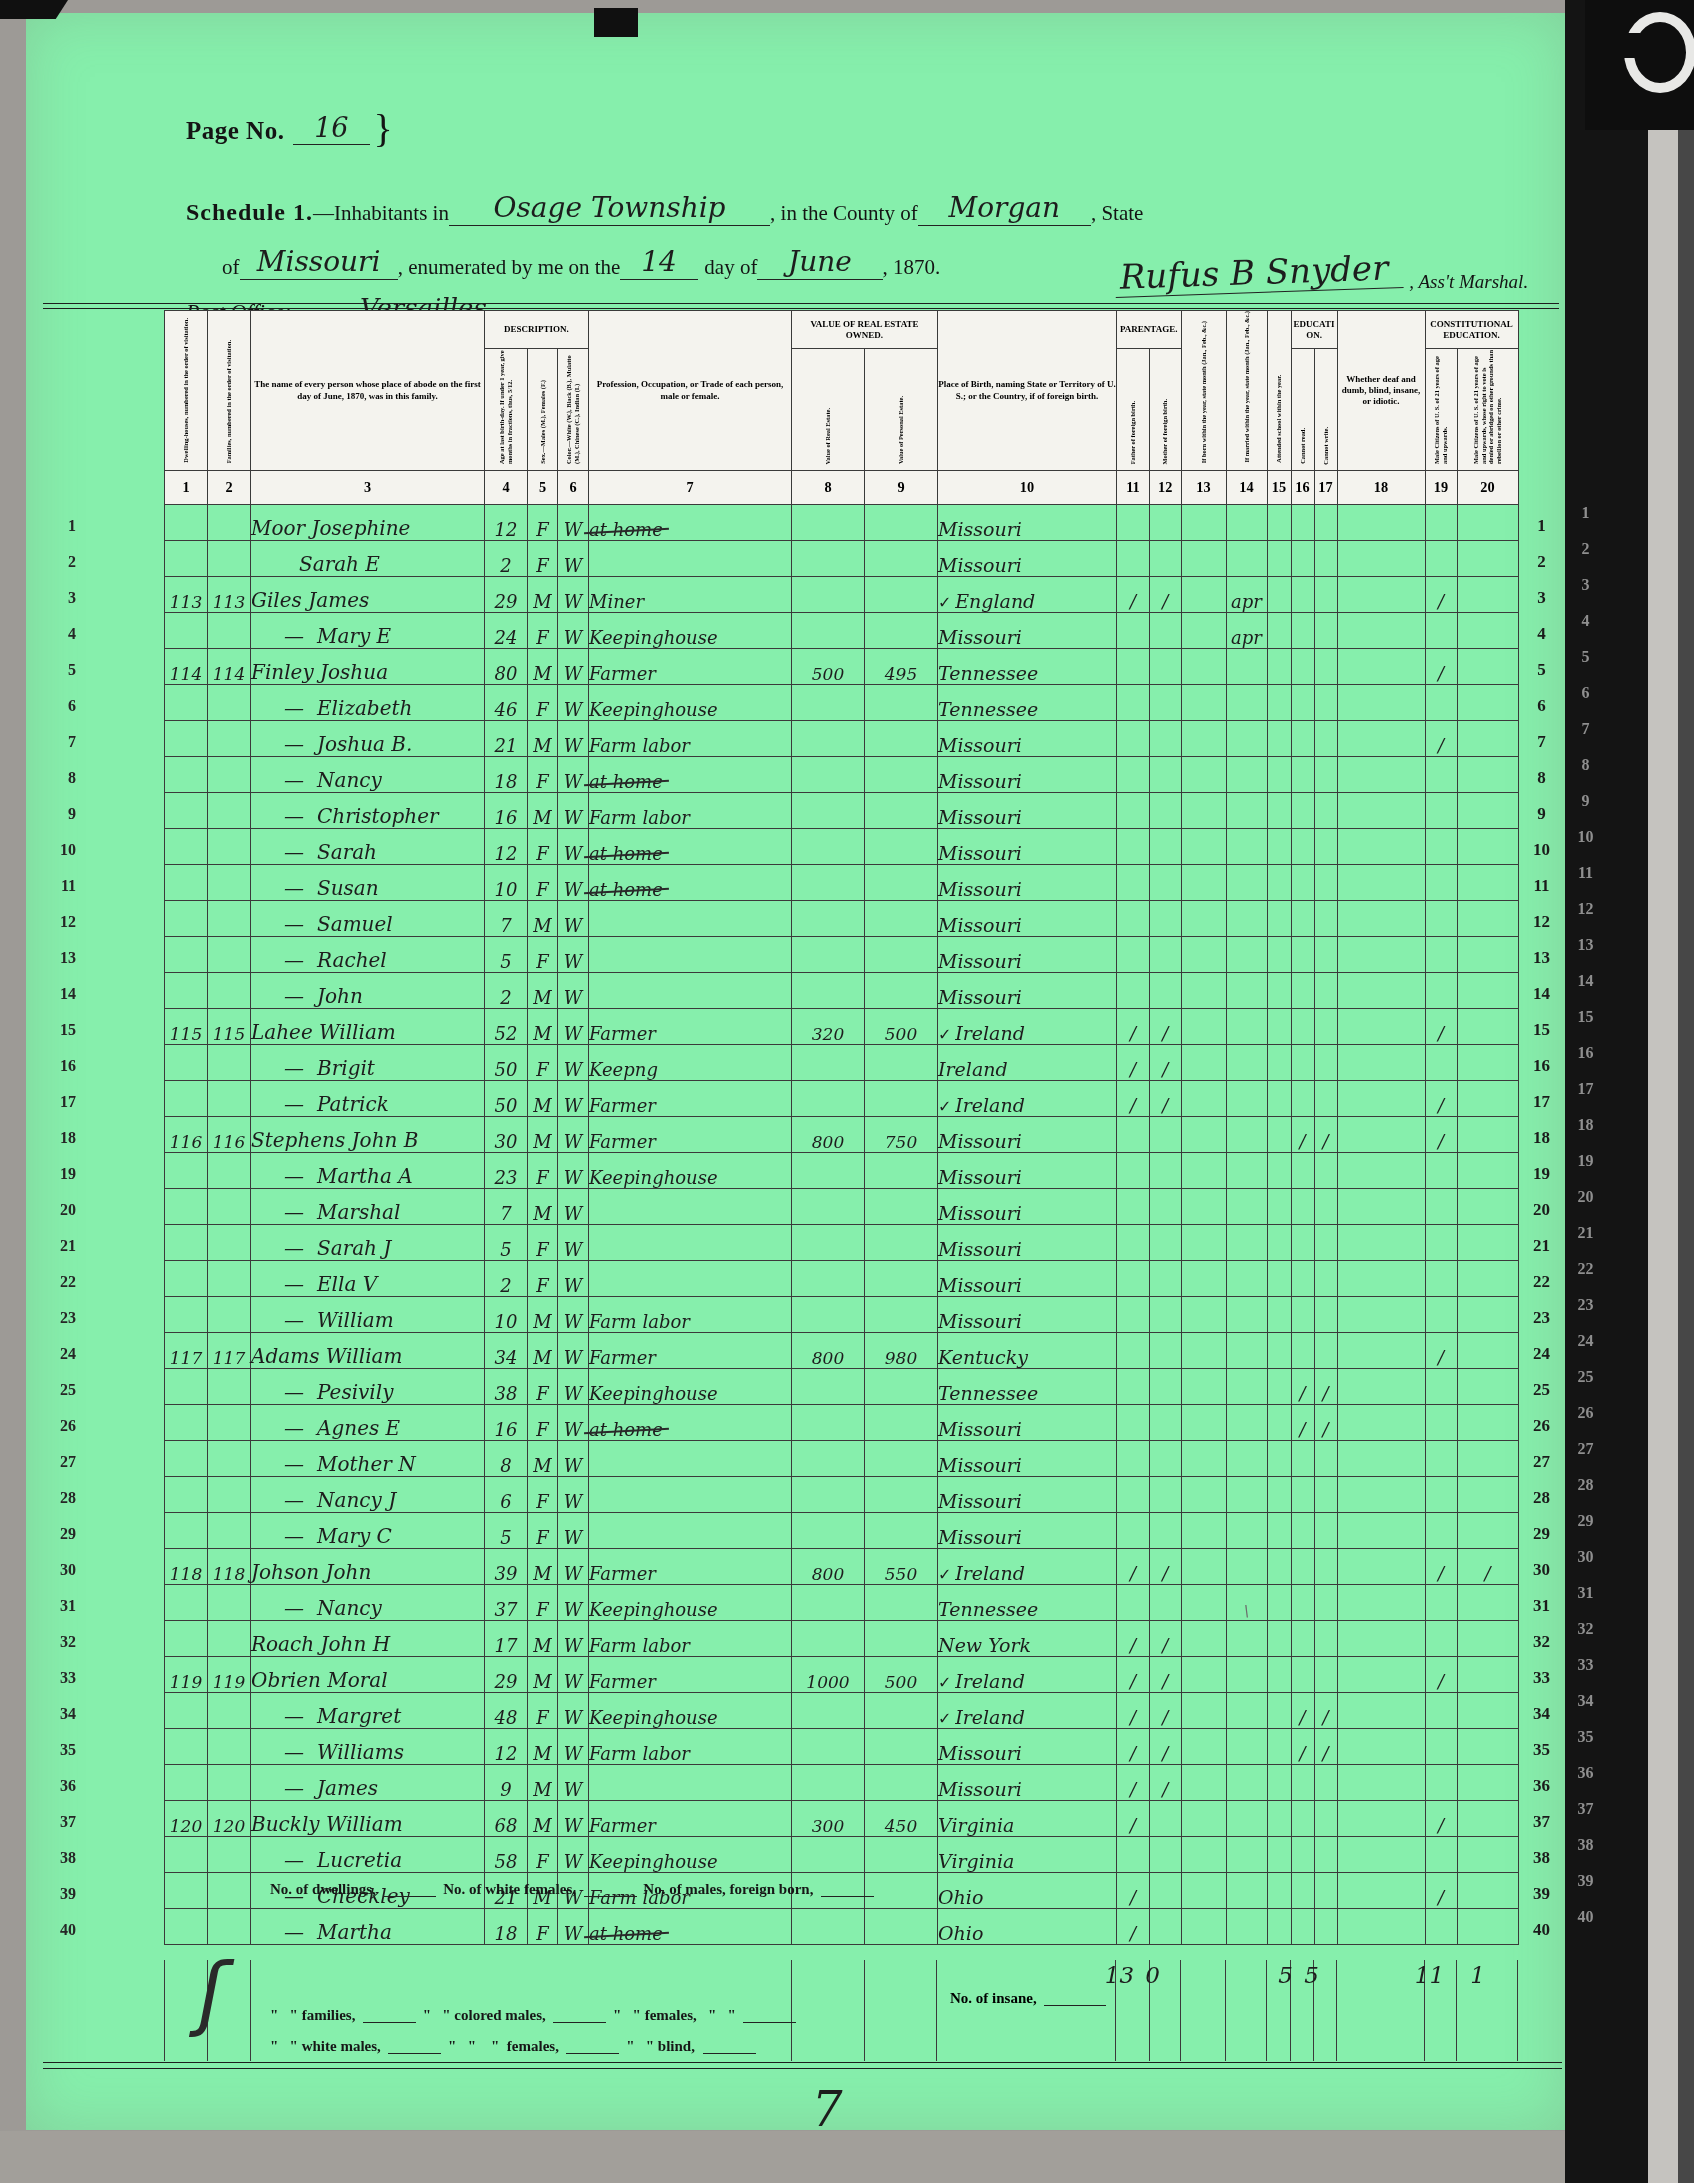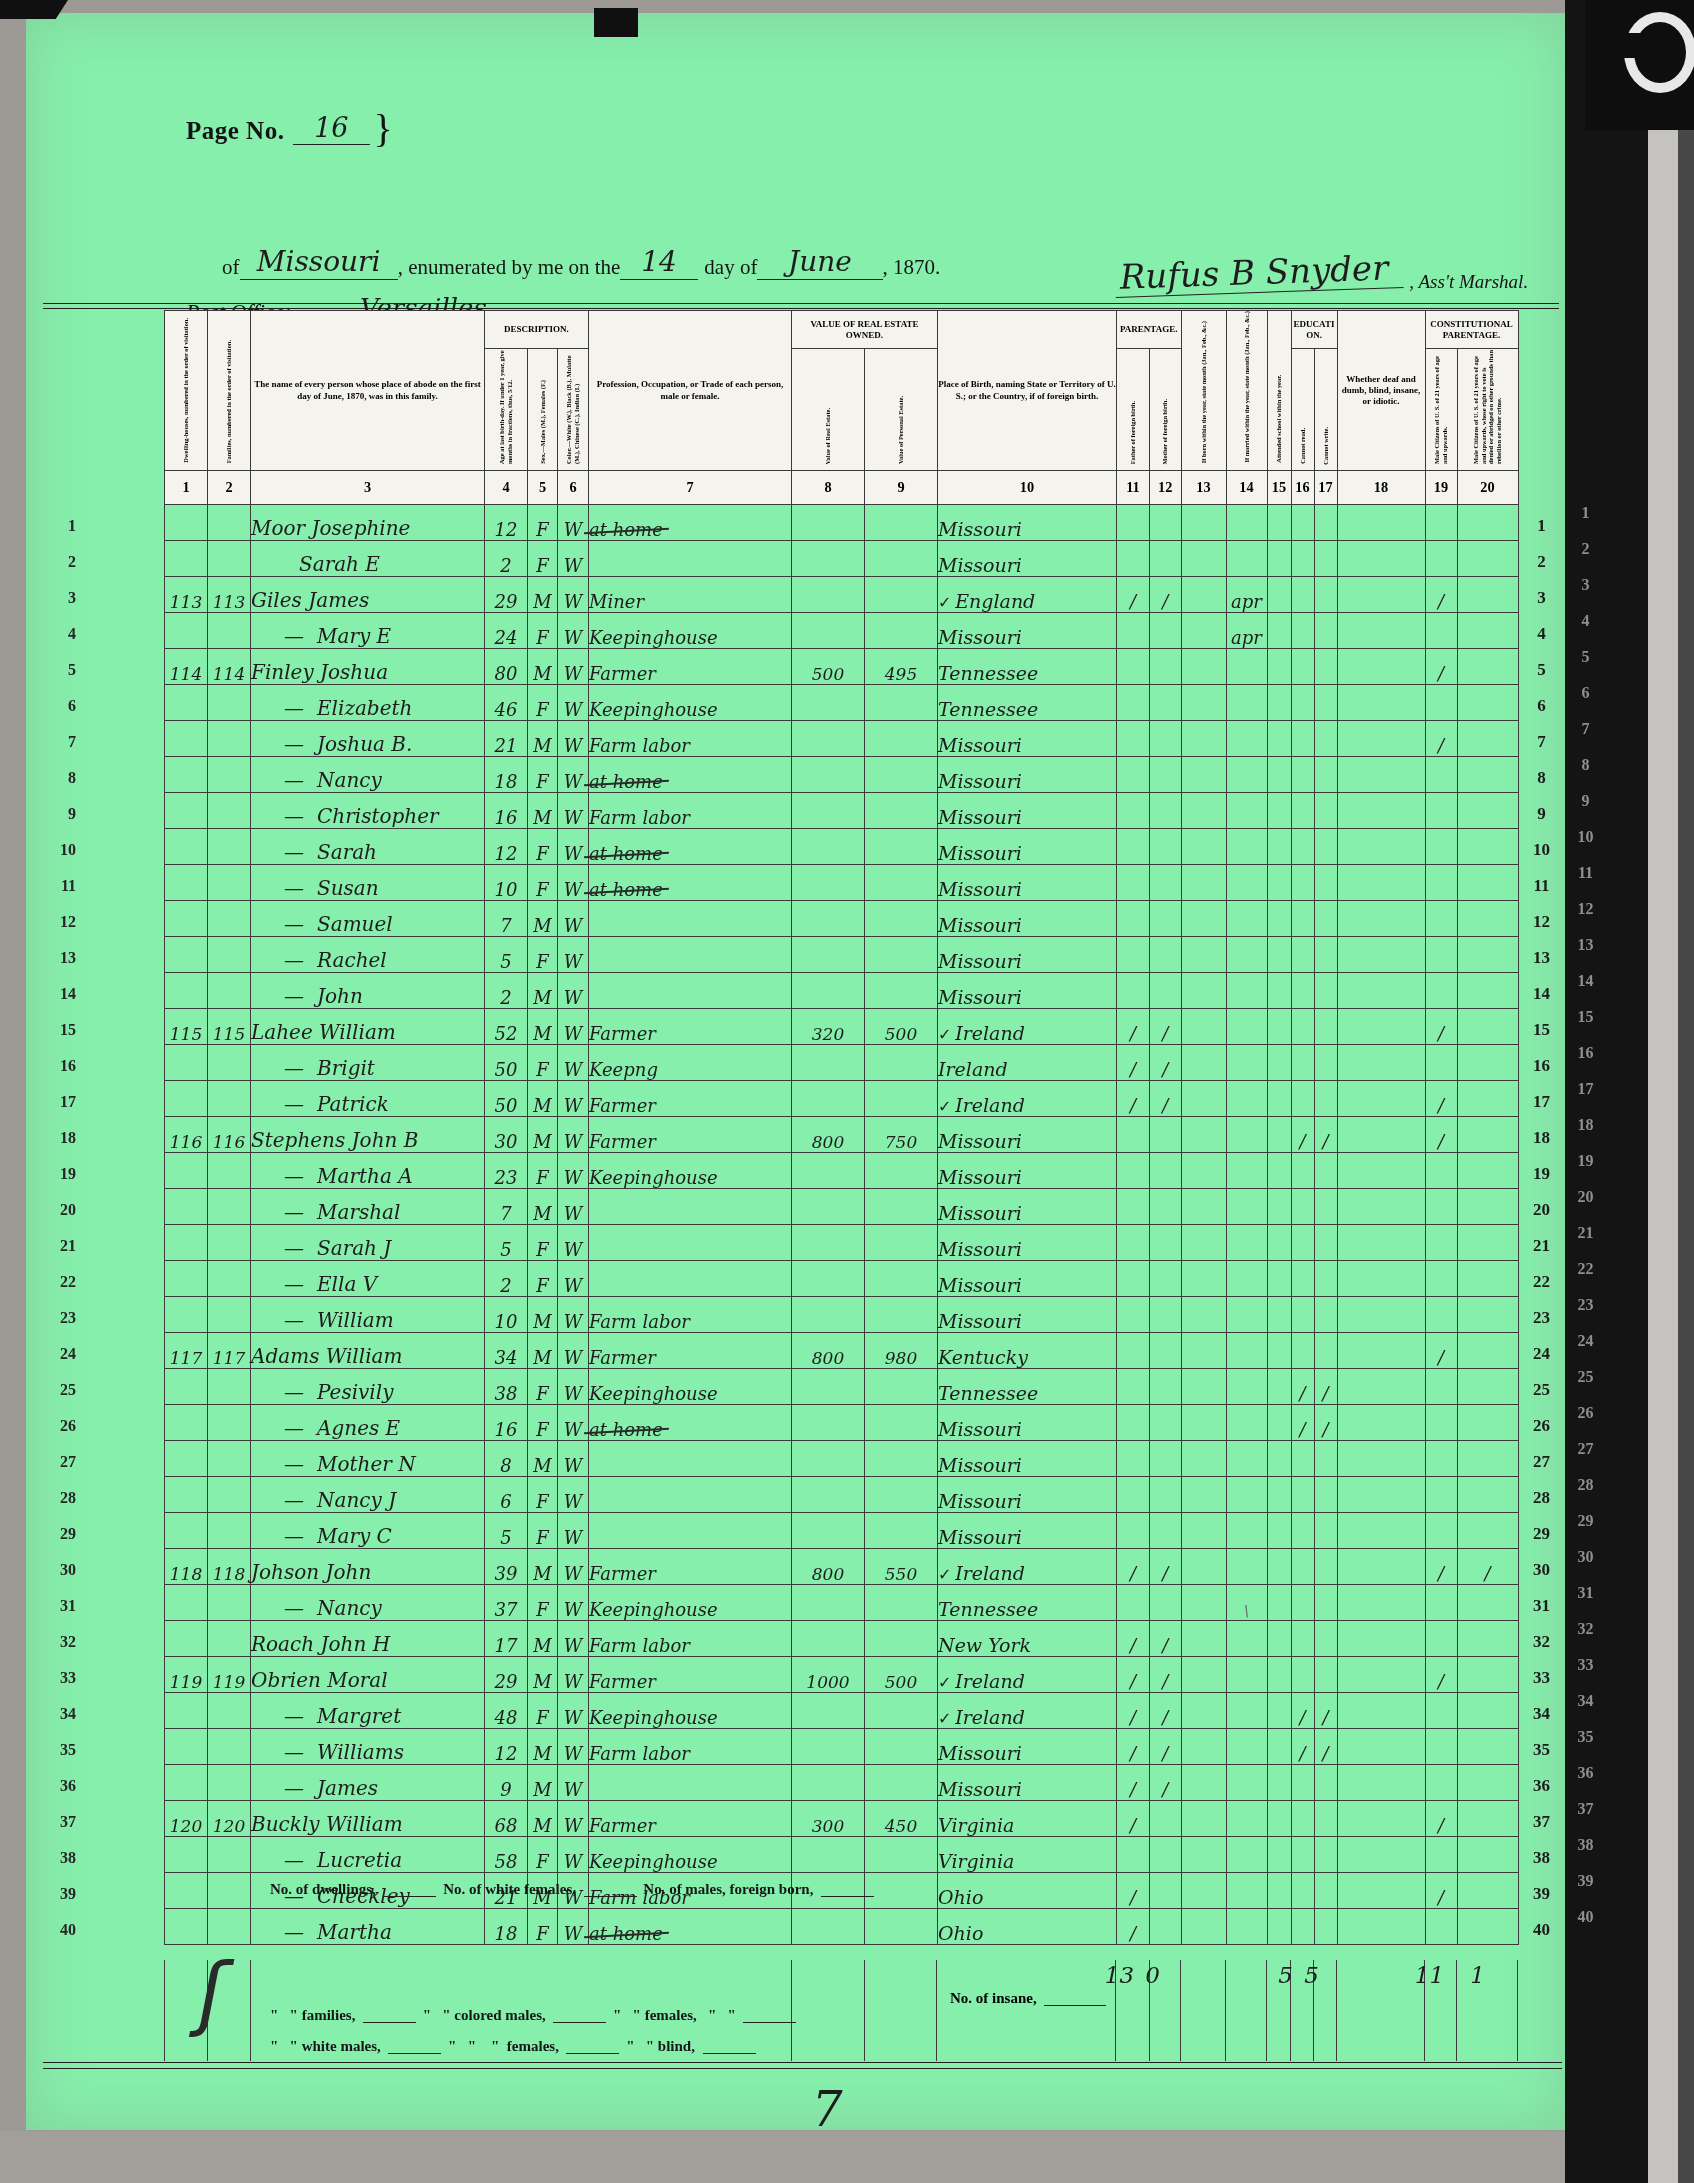--- a/index.html
+++ b/index.html
@@ -92,20 +92,28 @@
 <body>
 
 <div class="paper">
 
   <div class="pageno-row">
     <span class="pageno-label printed">Page No.</span>
     <span class="pageno-val hw">16</span>
     <span class="brace printed">}</span>
   </div>
 
+  <div class="sched">
+    <span class="t1 printed">Schedule 1.</span>
+    <span class="t2 printed">—Inhabitants in</span>
+    <span class="uline hw hw-big" style="min-width:306px">Osage Township</span>
+    <span class="t2 printed">, in the County of</span>
+    <span class="uline hw hw-big" style="min-width:158px">Morgan</span>
+    <span class="t2 printed">, State</span>
+  </div>
   <div class="sched2">
     <span class="printed">of</span>
     <span class="uline hw hw-big" style="min-width:143px">Missouri</span>
     <span class="printed">, enumerated by me on the</span>
     <span class="uline hw hw-big" style="min-width:62px">14</span>
     <span class="printed" style="margin-left:6.7px">day of</span>
     <span class="uline hw hw-big" style="min-width:110px">June</span>
     <span class="printed">, 1870.</span>
   </div>
 
@@ -150,21 +158,21 @@
         <th colspan="3">DESCRIPTION.</th>
         <th rowspan="2" class="blockhead">Profession, Occupation, or Trade of each person, male or female.</th>
         <th colspan="2">VALUE OF REAL ESTATE OWNED.</th>
         <th rowspan="2" class="blockhead smallblock">Place of Birth, naming State or Territory of U. S.; or the Country, if of foreign birth.</th>
         <th colspan="2">PARENTAGE.</th>
         <th rowspan="2" class="vtall"><span class="vtxt">If born within the year, state month (Jan., Feb., &amp;c.)</span></th>
         <th rowspan="2" class="vtall"><span class="vtxt">If married within the year, state month (Jan., Feb., &amp;c.)</span></th>
         <th rowspan="2" class="vtall"><span class="vtxt">Attended school within the year.</span></th>
         <th colspan="2" class="g-edu">EDUCATION.</th>
         <th rowspan="2" class="blockhead smallblock">Whether deaf and dumb, blind, insane, or idiotic.</th>
-        <th colspan="2" class="g-con">CONSTITUTIONAL PARENTAGE.</th>
+        <th colspan="2" class="g-con">CONSTITUTIONAL EDUCATION.</th>
       </tr>
       <tr class="vrow">
         <th><span class="vtxt">Age at last birth-day. If under 1 year, give months in fractions, thus, 5/12.</span></th>
         <th><span class="vtxt">Sex.—Males (M.), Females (F.)</span></th>
         <th><span class="vtxt">Color.—White (W.), Black (B.), Mulatto (M.), Chinese (C.), Indian (I.)</span></th>
         <th><span class="vtxt">Value of Real Estate.</span></th>
         <th><span class="vtxt">Value of Personal Estate.</span></th>
         <th><span class="vtxt">Father of foreign birth.</span></th>
         <th><span class="vtxt">Mother of foreign birth.</span></th>
         <th><span class="vtxt">Cannot read.</span></th>

